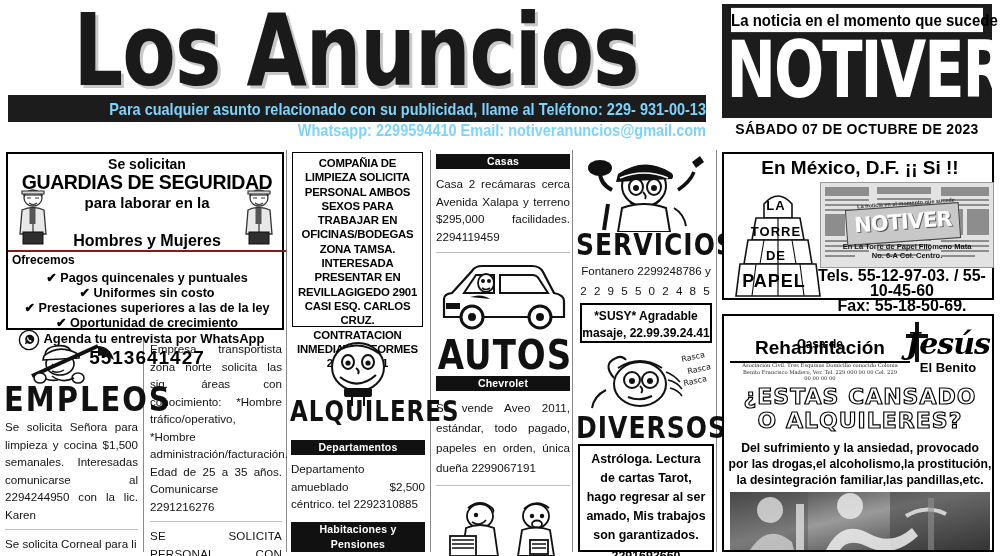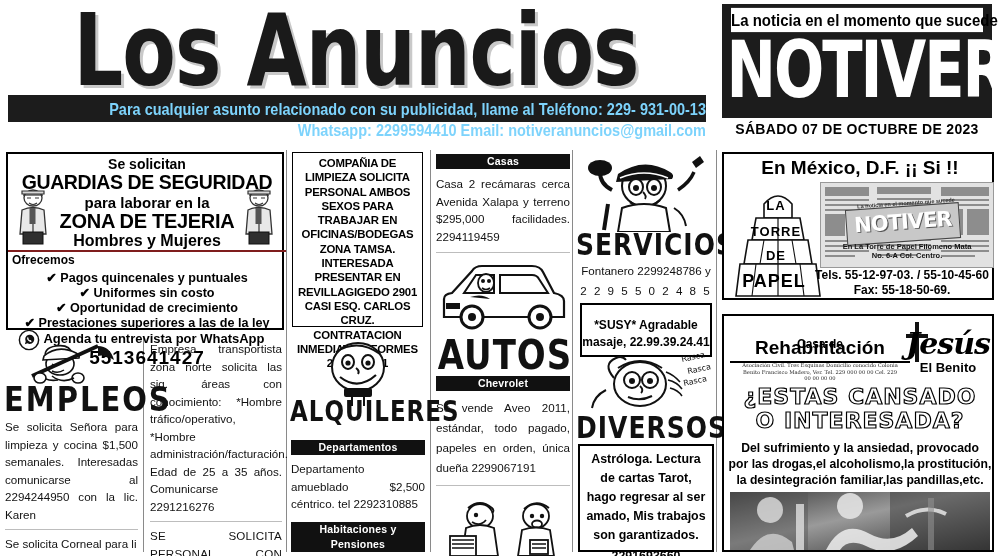--- a/index.html
+++ b/index.html
@@ -112,21 +112,21 @@
   .empleos-word{position:absolute;left:4px;top:382px;width:132px;font-size:29px;transform:scaleY(1.15);transform-origin:center;}
   .alquileres-word{position:absolute;left:290px;top:398px;width:134px;font-size:23px;letter-spacing:1px;transform:scaleY(1.2);transform-origin:center;}
   .autos-word{position:absolute;left:436px;top:335px;width:138px;font-size:34px;letter-spacing:1px;transform:scaleY(1.2);transform-origin:center;}
   .servicios-word{position:absolute;left:576px;top:230px;width:140px;font-size:25px;letter-spacing:1px;transform:scaleY(1.2);transform-origin:center;}
   .diversos-word{position:absolute;left:576px;top:413px;width:140px;font-size:25px;letter-spacing:1px;transform:scaleY(1.2);transform-origin:center;}
 
   
   .mexdf{position:absolute;left:722px;top:152px;width:272px;height:148px;}
   .mexdf-title{position:absolute;left:0;top:3px;width:272px;text-align:center;font-size:19px;font-weight:bold;white-space:nowrap;}
   .torre-txt{position:absolute;width:84px;text-align:center;font-size:13px;font-weight:bold;letter-spacing:1px;}
-  .mex-tel{position:absolute;left:86px;top:114px;width:184px;text-align:center;font-size:12px;font-weight:bold;line-height:15px;}
+  .mex-tel{position:absolute;left:86px;top:114px;width:184px;text-align:center;font-size:16px;font-weight:bold;line-height:15px;}
   .notiver-mini{
     position:absolute;left:122px;top:52px;width:112px;height:34px;
     background:#c8c8c8;border:1px solid #444;
     transform:rotate(-4deg);
   }
   .notiver-mini span{
     display:block;text-align:center;font-family:"DejaVu Sans",sans-serif;
     font-weight:bold;font-size:21px;line-height:30px;color:#fff;
     text-shadow:1px 1px 0 #555;letter-spacing:-1px;
   }
@@ -195,42 +195,41 @@
         <path d="M15 17 q4 3 8 0" stroke="#333" stroke-width="1.1" fill="none"></path>
         <path d="M8 24 q11 -5 22 0 L32 48 L6 48 Z" fill="#e8e8e8" stroke="#333" stroke-width="1.3"></path>
         <path d="M19 21 L19 46" stroke="#333" stroke-width="1.2"></path>
         <rect x="15.5" y="22" width="6" height="16" fill="#555"></rect>
         <rect x="9" y="46" width="20" height="12" fill="#2f2f2f" stroke="#111" stroke-width="1"></rect>
       </svg>
 
       <div class="g-l1">Se solicitan</div>
       <div class="g-l2">GUARDIAS DE SEGURIDAD</div>
       <div class="g-l3">para laborar en la</div>
-      <div class="g-l4">ZONA DE TEJERIA</div>
       <div class="g-l5">Hombres y Mujeres</div>
     </div>
 
     <div class="guards-bot">
       <div class="g-off">Ofrecemos</div>
       <div style="margin-top:19px;">
         <div class="g-li">
           <span>✔</span>
           <span>Pagos quincenales y puntuales</span>
         </div>
         <div class="g-li">
           <span>✔</span>
           <span>Uniformes sin costo</span>
         </div>
         <div class="g-li">
           <span>✔</span>
-          <span>Oportunidad de crecimiento</span>
+          <span>Prestaciones superiores a las de la ley</span>
         </div>
         <div class="g-li">
           <span>✔</span>
-          <span>Prestaciones superiores a las de la ley</span>
+          <span>Oportunidad de crecimiento</span>
         </div>
       </div>
       <div class="g-wa" style="position:relative;padding-left:14px;box-sizing:border-box;">
         <svg style="position:absolute;left:10px;top:-2px;width:22px;height:22px;" viewBox="0 0 24 24">
           <circle cx="12" cy="12" r="10.5" fill="#fff" stroke="#111" stroke-width="1.6"></circle>
           <path d="M7.5 16.5 L8.4 13.6 A5 5 0 1 1 10.4 15.6 Z" fill="#111"></path>
           <path d="M10 9.6 q-.6 1.6 1.3 3.3 1.8 1.7 3.2 1 .5-.3.2-.9l-.8-1-1 .4-1.6-1.6.4-1-1-.8q-.5-.3-.7.6z" fill="#fff"></path>
         </svg>
         <span>Agenda tu entrevista por WhatsApp</span>
       </div>
@@ -357,21 +356,21 @@
     <path d="M114 8 l8 -6 4 6 -8 6 z" fill="#111"></path>
     <path d="M96 54 q10 6 12 18" fill="none" stroke="#111" stroke-width="2"></path>
   </svg>
   <div class="seclogo servicios-word">SERVICIOS</div>
 
   <div style="position:absolute;left:577px;top:262px;width:138px;">
     <div class="adtext" style="text-align:center;">Fontanero 2299248786 y</div>
     <div class="adtext" style="text-align:center;letter-spacing:2px;margin-top:2px;">2 2 9 5 5 0 2 4 8 5</div>
   </div>
 
-  <div class="boxed" style="position:absolute;left:580px;top:303px;width:132px;height:54px;padding-top:12px;">
+  <div class="boxed" style="position:absolute;left:580px;top:303px;width:132px;height:40px;padding-top:3px;">
     <div style="text-align:center;font-size:12px;font-weight:bold;line-height:17px;">*SUSY* Agradable</div>
     <div style="text-align:center;font-size:12px;font-weight:bold;line-height:17px;">masaje, 22.99.39.24.41</div>
   </div>
 
   <svg style="position:absolute;left:578px;top:350px;width:136px;height:64px;" viewBox="0 0 136 64">
     <ellipse cx="62" cy="34" rx="26" ry="22" fill="#fff" stroke="#111" stroke-width="2"></ellipse>
     <path d="M40 18 q22 -14 44 0" fill="none" stroke="#111" stroke-width="2"></path>
     <ellipse cx="54" cy="30" rx="8" ry="8" fill="#fff" stroke="#111" stroke-width="2"></ellipse>
     <ellipse cx="72" cy="30" rx="8" ry="8" fill="#fff" stroke="#111" stroke-width="2"></ellipse>
     <circle cx="54" cy="31" r="3" fill="#111"></circle>
@@ -459,21 +458,21 @@
     <div class="rehab-t2">Rehabilitación</div>
     <div class="rehab-addr">Asociación Civil. Tres Esquinas Domicilio conocido Colonia Benito Francisco Madero, Ver. Tel. 229 000 00 00 Cel. 229 00 00 00 00</div>
 
     <svg style="position:absolute;left:182px;top:6px;width:22px;height:40px;" viewBox="0 0 22 40">
       <path d="M9 0 L13 0 L13 12 L22 12 L22 16 L13 16 L13 40 L9 40 L9 16 L0 16 L0 12 L9 12 Z" fill="#111"></path>
     </svg>
     <div class="jesus-word">Jesús</div>
     <div class="jesus-sub">El Benito</div>
 
     <div class="rehab-q1">¿ESTAS CANSADO</div>
-    <div class="rehab-q2">O INTERESADA?</div>
+    <div class="rehab-q2">O ALQUILERES?</div>
 
     <div class="rehab-body">
       <div>Del sufrimiento y la ansiedad, provocado</div>
       <div>por las drogas,el alcoholismo,la prostitución,</div>
       <div>la desintegración familiar,las pandillas,etc.</div>
     </div>
 
     <div class="rehab-photo">
       <svg width="260" height="58" viewBox="0 0 260 58">
         <defs>

